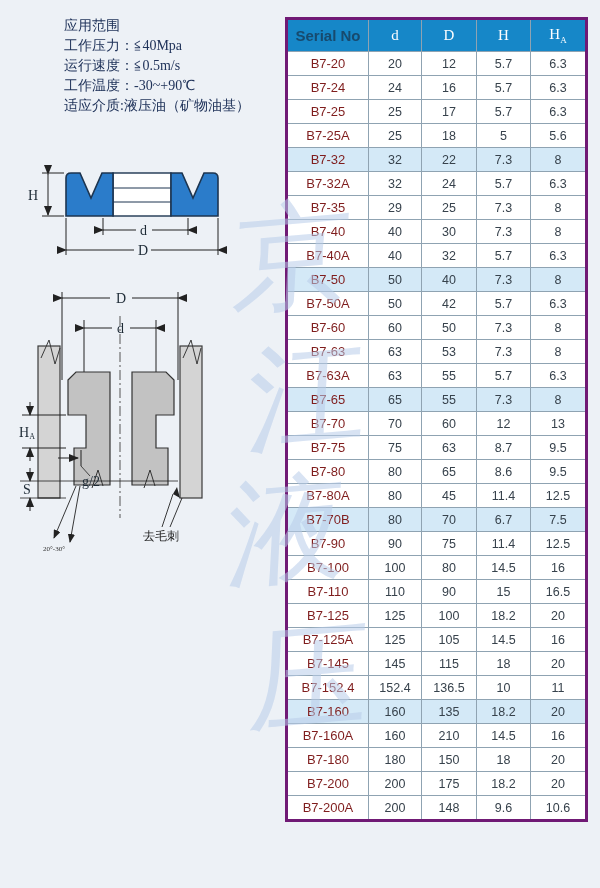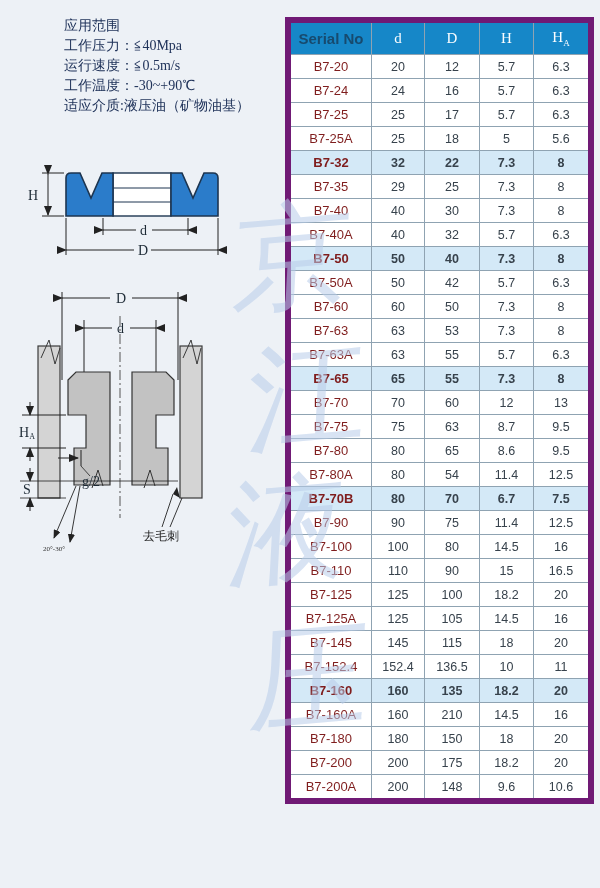--- a/index.html
+++ b/index.html
@@ -21,32 +21,32 @@
   
   .diag{position:absolute;z-index:2;}
   .diag-top{left:18px;top:158px;}
   .diag-bottom{left:10px;top:280px;}
   .dim-label{font-family:"Liberation Serif",serif;font-size:14px;fill:#1d2a35;}
   .dim-label-sm{font-family:"Liberation Serif",serif;font-size:7px;fill:#333;}
   .cjk-label{font-family:"Liberation Serif",serif;font-size:12px;fill:#222;}
   
   .table-wrap{position:absolute;left:285px;top:17px;z-index:4;}
   table.size{border-collapse:collapse;background:#fdfdfe;
-             border:6px solid #701a75;}
+             border:3px solid #701a75;}
   table.size th,table.size td{border:1px solid #8fa3b2;text-align:center;padding:0;}
   table.size th{height:31px;background:#1687c8;}
   .th-serial{width:80px;font-family:"Liberation Sans",sans-serif;font-size:15px;
              font-weight:bold;color:#174a6e;}
   .th-dim{font-family:"Liberation Serif",serif;font-size:15px;font-weight:normal;
           color:#fbfdff;}
   .th-dim sub{font-size:9px;}
   .col-d{width:52px;}.col-D{width:54px;}.col-H{width:53px;}.col-HA{width:54px;}
   table.size td{height:23px;font-size:12.5px;color:#37424c;background:#ffffff;}
   table.size td.serial-cell{color:#7f1d1d;font-size:13px;}
-  table.size tr.hl td{background:#d4e9f7;font-weight:bold;}
+  table.size tr.hl td{background:#d4e9f7;}
 </style>
 </head>
 <body>
 
 <div class="page">
 
   <div class="specs">
     <div class="line">应用范围</div>
     <div class="line">工作压力：≦40Mpa</div>
     <div class="line">运行速度：≦0.5m/s</div>
@@ -185,20 +185,27 @@
             <td>5.6</td>
           </tr>
           <tr class="hl">
             <td class="serial-cell">B7-32</td>
             <td>32</td>
             <td>22</td>
             <td>7.3</td>
             <td>8</td>
           </tr>
           <tr>
+            <td class="serial-cell">B7-32A</td>
+            <td>32</td>
+            <td>24</td>
+            <td>5.7</td>
+            <td>6.3</td>
+          </tr>
+          <tr>
             <td class="serial-cell">B7-35</td>
             <td>29</td>
             <td>25</td>
             <td>7.3</td>
             <td>8</td>
           </tr>
           <tr>
             <td class="serial-cell">B7-40</td>
             <td>40</td>
             <td>30</td>
@@ -271,21 +278,21 @@
           <tr>
             <td class="serial-cell">B7-80</td>
             <td>80</td>
             <td>65</td>
             <td>8.6</td>
             <td>9.5</td>
           </tr>
           <tr>
             <td class="serial-cell">B7-80A</td>
             <td>80</td>
-            <td>54</td>
+            <td>45</td>
             <td>11.4</td>
             <td>12.5</td>
           </tr>
           <tr class="hl">
             <td class="serial-cell">B7-70B</td>
             <td>80</td>
             <td>70</td>
             <td>6.7</td>
             <td>7.5</td>
           </tr>

